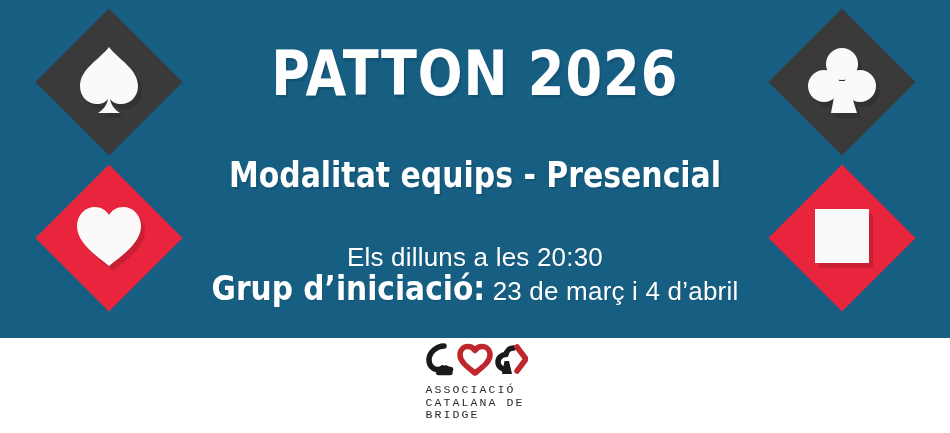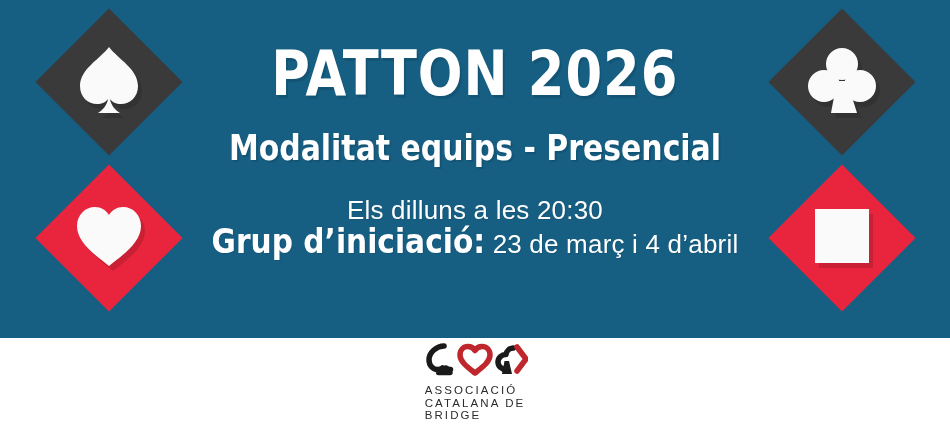--- a/index.html
+++ b/index.html
@@ -40,21 +40,21 @@
   #badge-spade{ left:57px;  top:30px;  background:#3A3A3A; }
   #badge-club{  left:790px; top:30px;  background:#3A3A3A; }
   #badge-heart{ left:57px;  top:186px; background:#E8253C; }
   #badge-diamond{left:790px;top:186px; background:#E8253C; }
 
   
   #headline-block{
     position:absolute;left:0;top:0;width:950px;height:338px;
     display:flex;flex-direction:column;align-items:center;
     justify-content:flex-start;
-    padding-top:42px;box-sizing:border-box;
+    padding-top:42px;box-sizing:border-box;gap:27px;
   }
   .cond{
     font-family:"DejaVu Sans Condensed","Liberation Sans Narrow","Liberation Sans",sans-serif;
     font-weight:bold;
     font-stretch:condensed;
     color:#ffffff;
   }
   #poster-title{
     font-size:63px;
     line-height:1;
@@ -66,21 +66,21 @@
   }
   #poster-subtitle{
     font-size:35px;
     line-height:1;
     margin:26px 0 0 0;
     transform:scaleX(.95);
     text-shadow:2px 2px 0 rgba(0,0,0,.10);
     white-space:nowrap;
   }
   #detail-lines{
-    margin-top:29px;
+    margin-top:22px;
     text-align:center;
     color:#ffffff;
   }
   .detail-line{
     font-family:"Liberation Sans","DejaVu Sans",sans-serif;
     font-weight:normal;
     font-size:26px;
     line-height:31px;
     letter-spacing:.2px;
     white-space:nowrap;
@@ -99,21 +99,21 @@
     position:absolute;left:0;top:341px;width:950px;
     display:flex;flex-direction:column;align-items:center;
   }
   #logo-mark{display:block;}
   #logo-wordmark{
     margin-top:3px;
     text-align:left;
     color:#2b2b2b;
   }
   .logo-line{
-    font-family:Liberation Sans, sans-serif;
+    font-family:Liberation Mono, monospace;
     font-size:11.5px;
     line-height:12.5px;
     letter-spacing:2.1px;
     font-weight:normal;
     white-space:nowrap;
   }
 </style>
 </head>
 <body>
 

